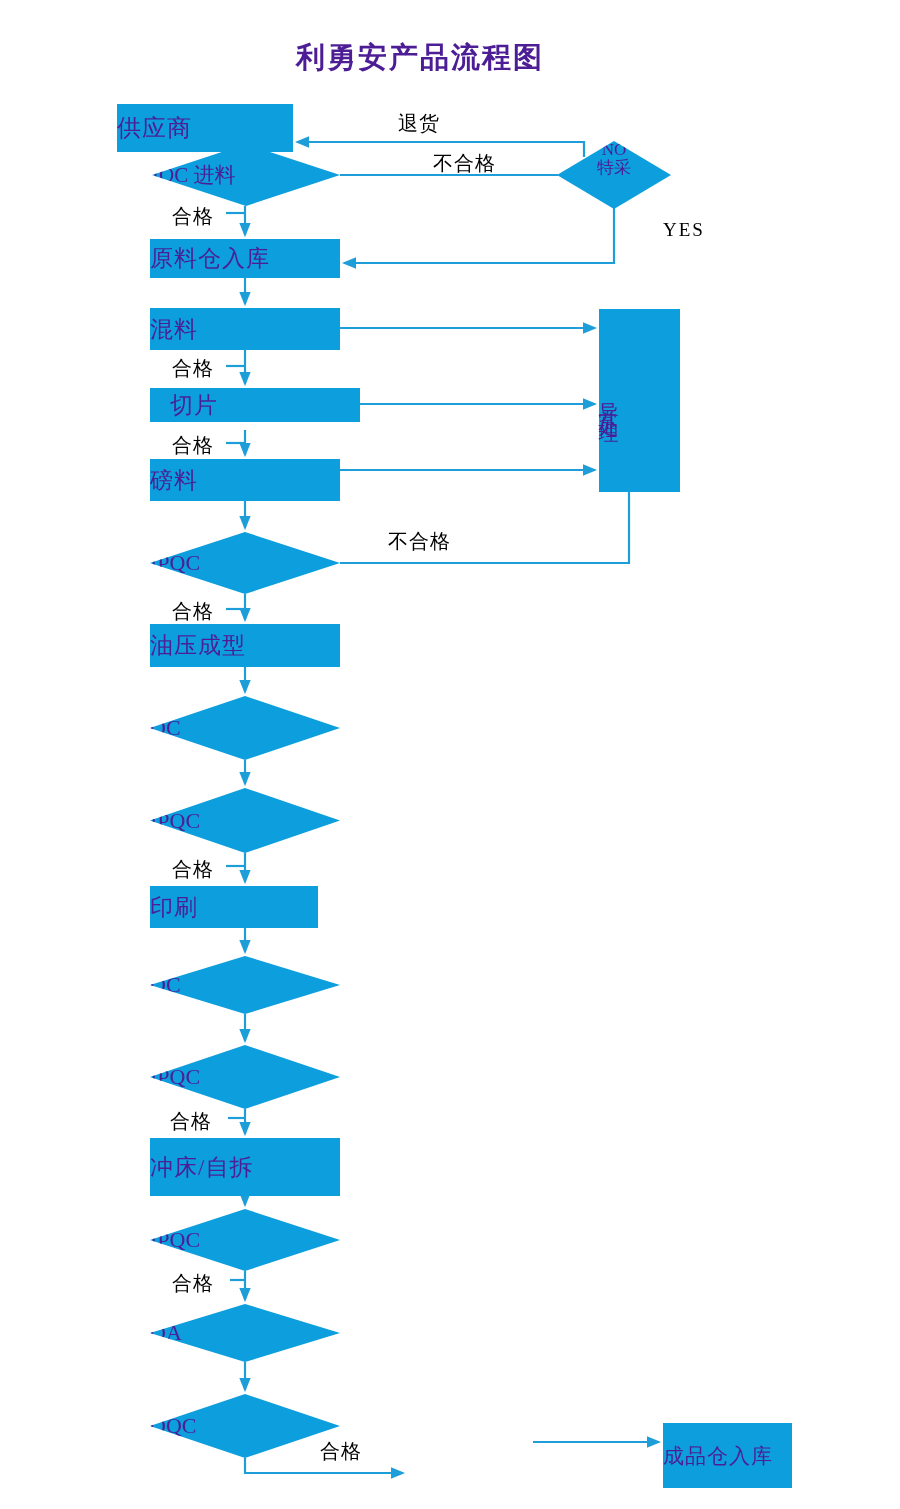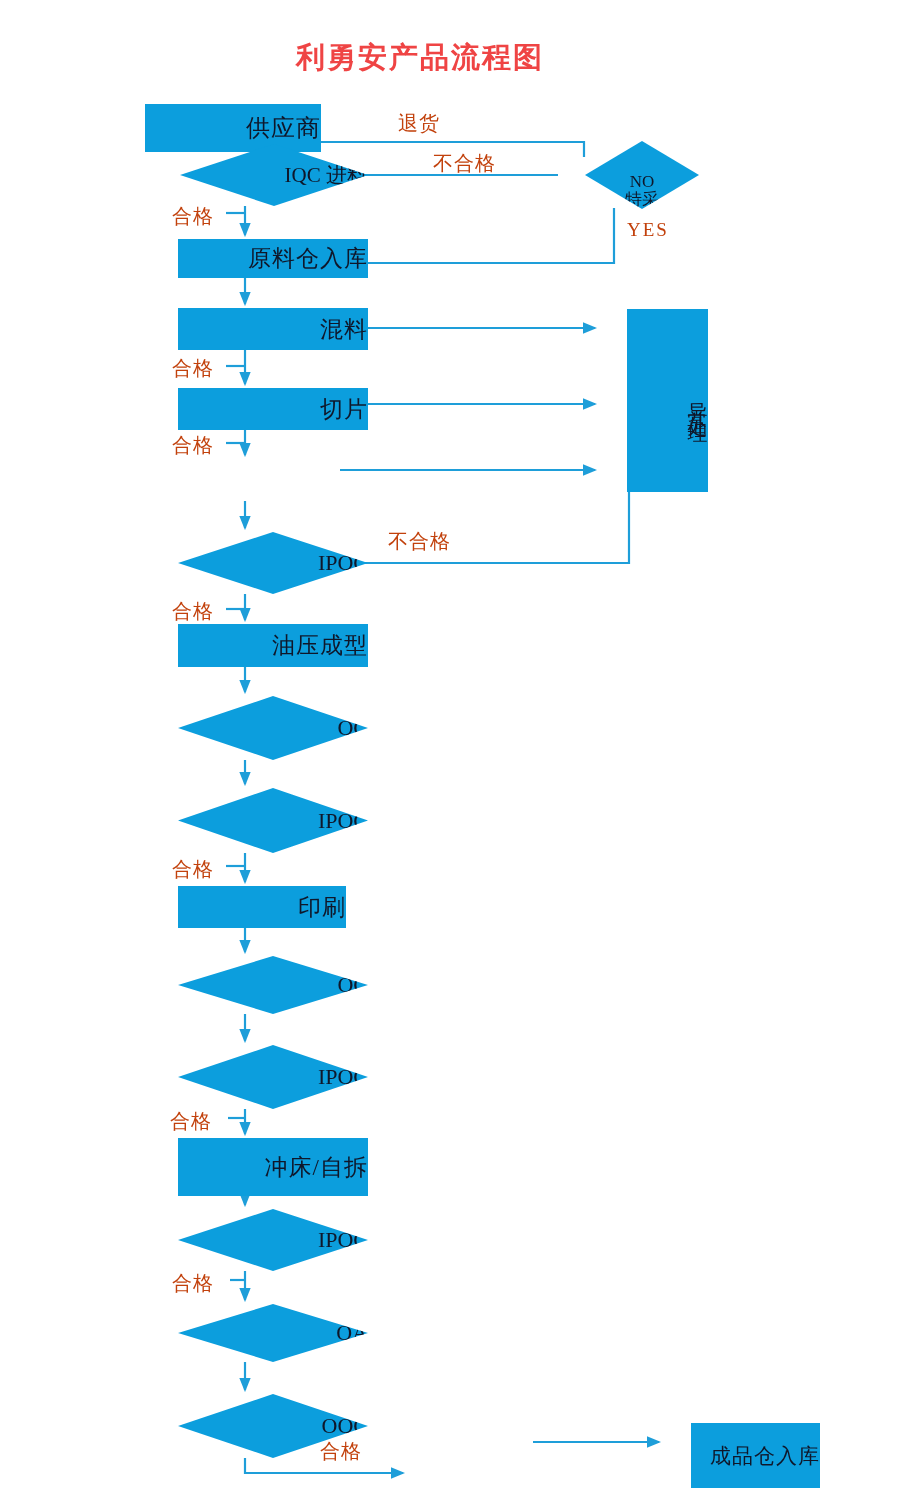--- a/index.html
+++ b/index.html
@@ -1,31 +1,31 @@
 <!DOCTYPE html>
 <html><head>
 <meta charset="utf-8">
 <style>
   html,body{margin:0;padding:0;background:#ffffff;}
   .stage{position:relative;width:900px;height:1509px;background:#ffffff;overflow:hidden;
          font-family:"Liberation Serif","DejaVu Serif",serif;}
   .title{position:absolute;left:255px;top:38px;width:330px;text-align:center;
          font-family:"DejaVu Sans","Liberation Sans",sans-serif;font-weight:700;
-         font-size:29px;letter-spacing:2px;color:#ef4444;}
-  .node{position:absolute;display:flex;align-items:center;justify-content:flex-end;
-        background:#0c9edd;color:#0f172a;text-align:center;margin-left:28px;}
+         font-size:29px;letter-spacing:2px;color:#4c1d95;}
+  .node{position:absolute;display:flex;align-items:center;justify-content:flex-start;
+        background:#0c9edd;color:#4c1d95;text-align:center;}
   .rect{font-size:23px;letter-spacing:1px;}
   .diamond{clip-path:polygon(50% 0,100% 50%,50% 100%,0 50%);font-size:22px;}
   .diamond.cn{font-size:21px;}
   .two-line{flex-direction:column;line-height:1.05;font-size:17px;}
   .vtext{writing-mode:vertical-rl;text-orientation:upright;font-size:20px;
          letter-spacing:7px;line-height:1;}
-  .elabel{position:absolute;color:#c2410c;font-size:20px;white-space:nowrap;
+  .elabel{position:absolute;color:#000000;font-size:20px;white-space:nowrap;
           letter-spacing:1px;}
-  .latin{font-size:19px;letter-spacing:2px;}
+  .latin{font-size:19px;letter-spacing:2px;margin-left:36px;}
   svg.wires{position:absolute;left:0;top:0;width:900px;height:1509px;}
   svg.wires *{stroke:#1e9ed9;stroke-width:2.2;fill:none;}
   svg.wires .ah{fill:#1e9ed9;stroke:none;}
 </style>
 </head>
 <body>
 
 <div class="stage">
 
   <svg class="wires" viewBox="0 0 900 1509">
@@ -76,22 +76,25 @@
 
   <div class="node rect" style="left:117px;top:104px;width:176px;height:48px;font-size:24px;">
       <span>供应商</span>
     </div>
   <div class="node rect" style="left:150px;top:239px;width:190px;height:39px;">
       <span>原料仓入库</span>
     </div>
   <div class="node rect" style="left:150px;top:308px;width:190px;height:42px;">
       <span>混料</span>
     </div>
-  <div class="node rect" style="left:150px;top:388px;width:190px;height:42px;">
+  <div class="node rect" style="left:150px;top:388px;width:190px;height:34px;padding-left:20px;">
       <span>切片</span>
+    </div>
+  <div class="node rect" style="left:150px;top:459px;width:190px;height:42px;">
+      <span>磅料</span>
     </div>
   <div class="node rect" style="left:150px;top:624px;width:190px;height:43px;">
       <span>油压成型</span>
     </div>
   <div class="node rect" style="left:150px;top:886px;width:168px;height:42px;">
       <span>印刷</span>
     </div>
   <div class="node rect" style="left:150px;top:1138px;width:190px;height:58px;">
       <span>冲床/自拆</span>
     </div>

